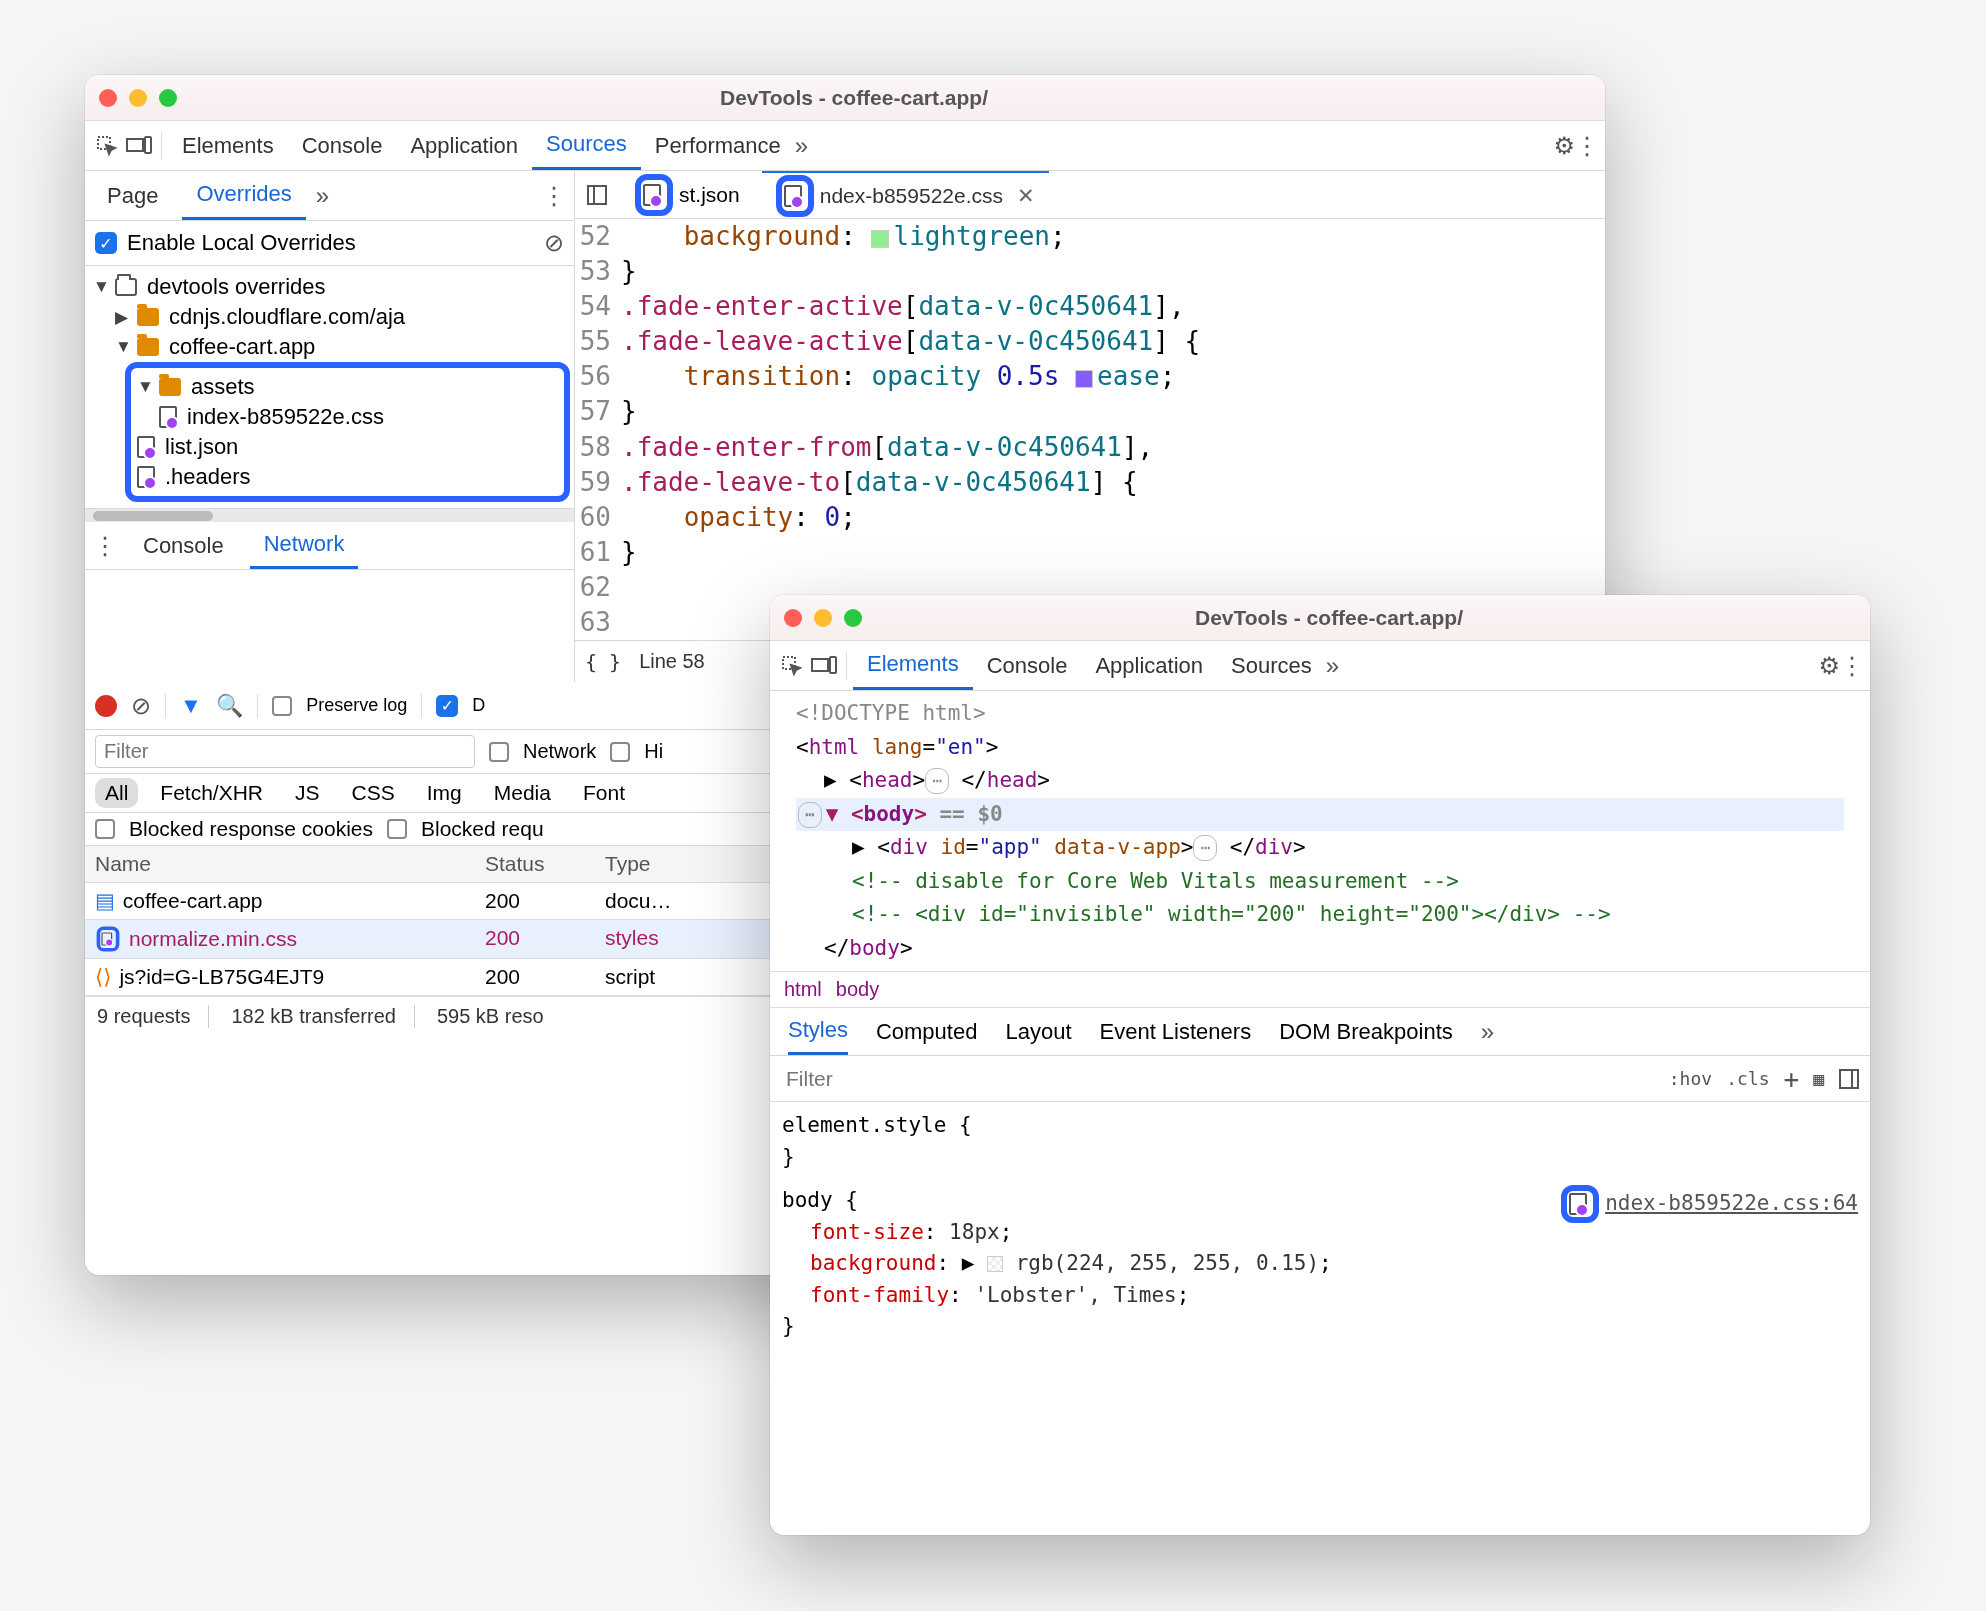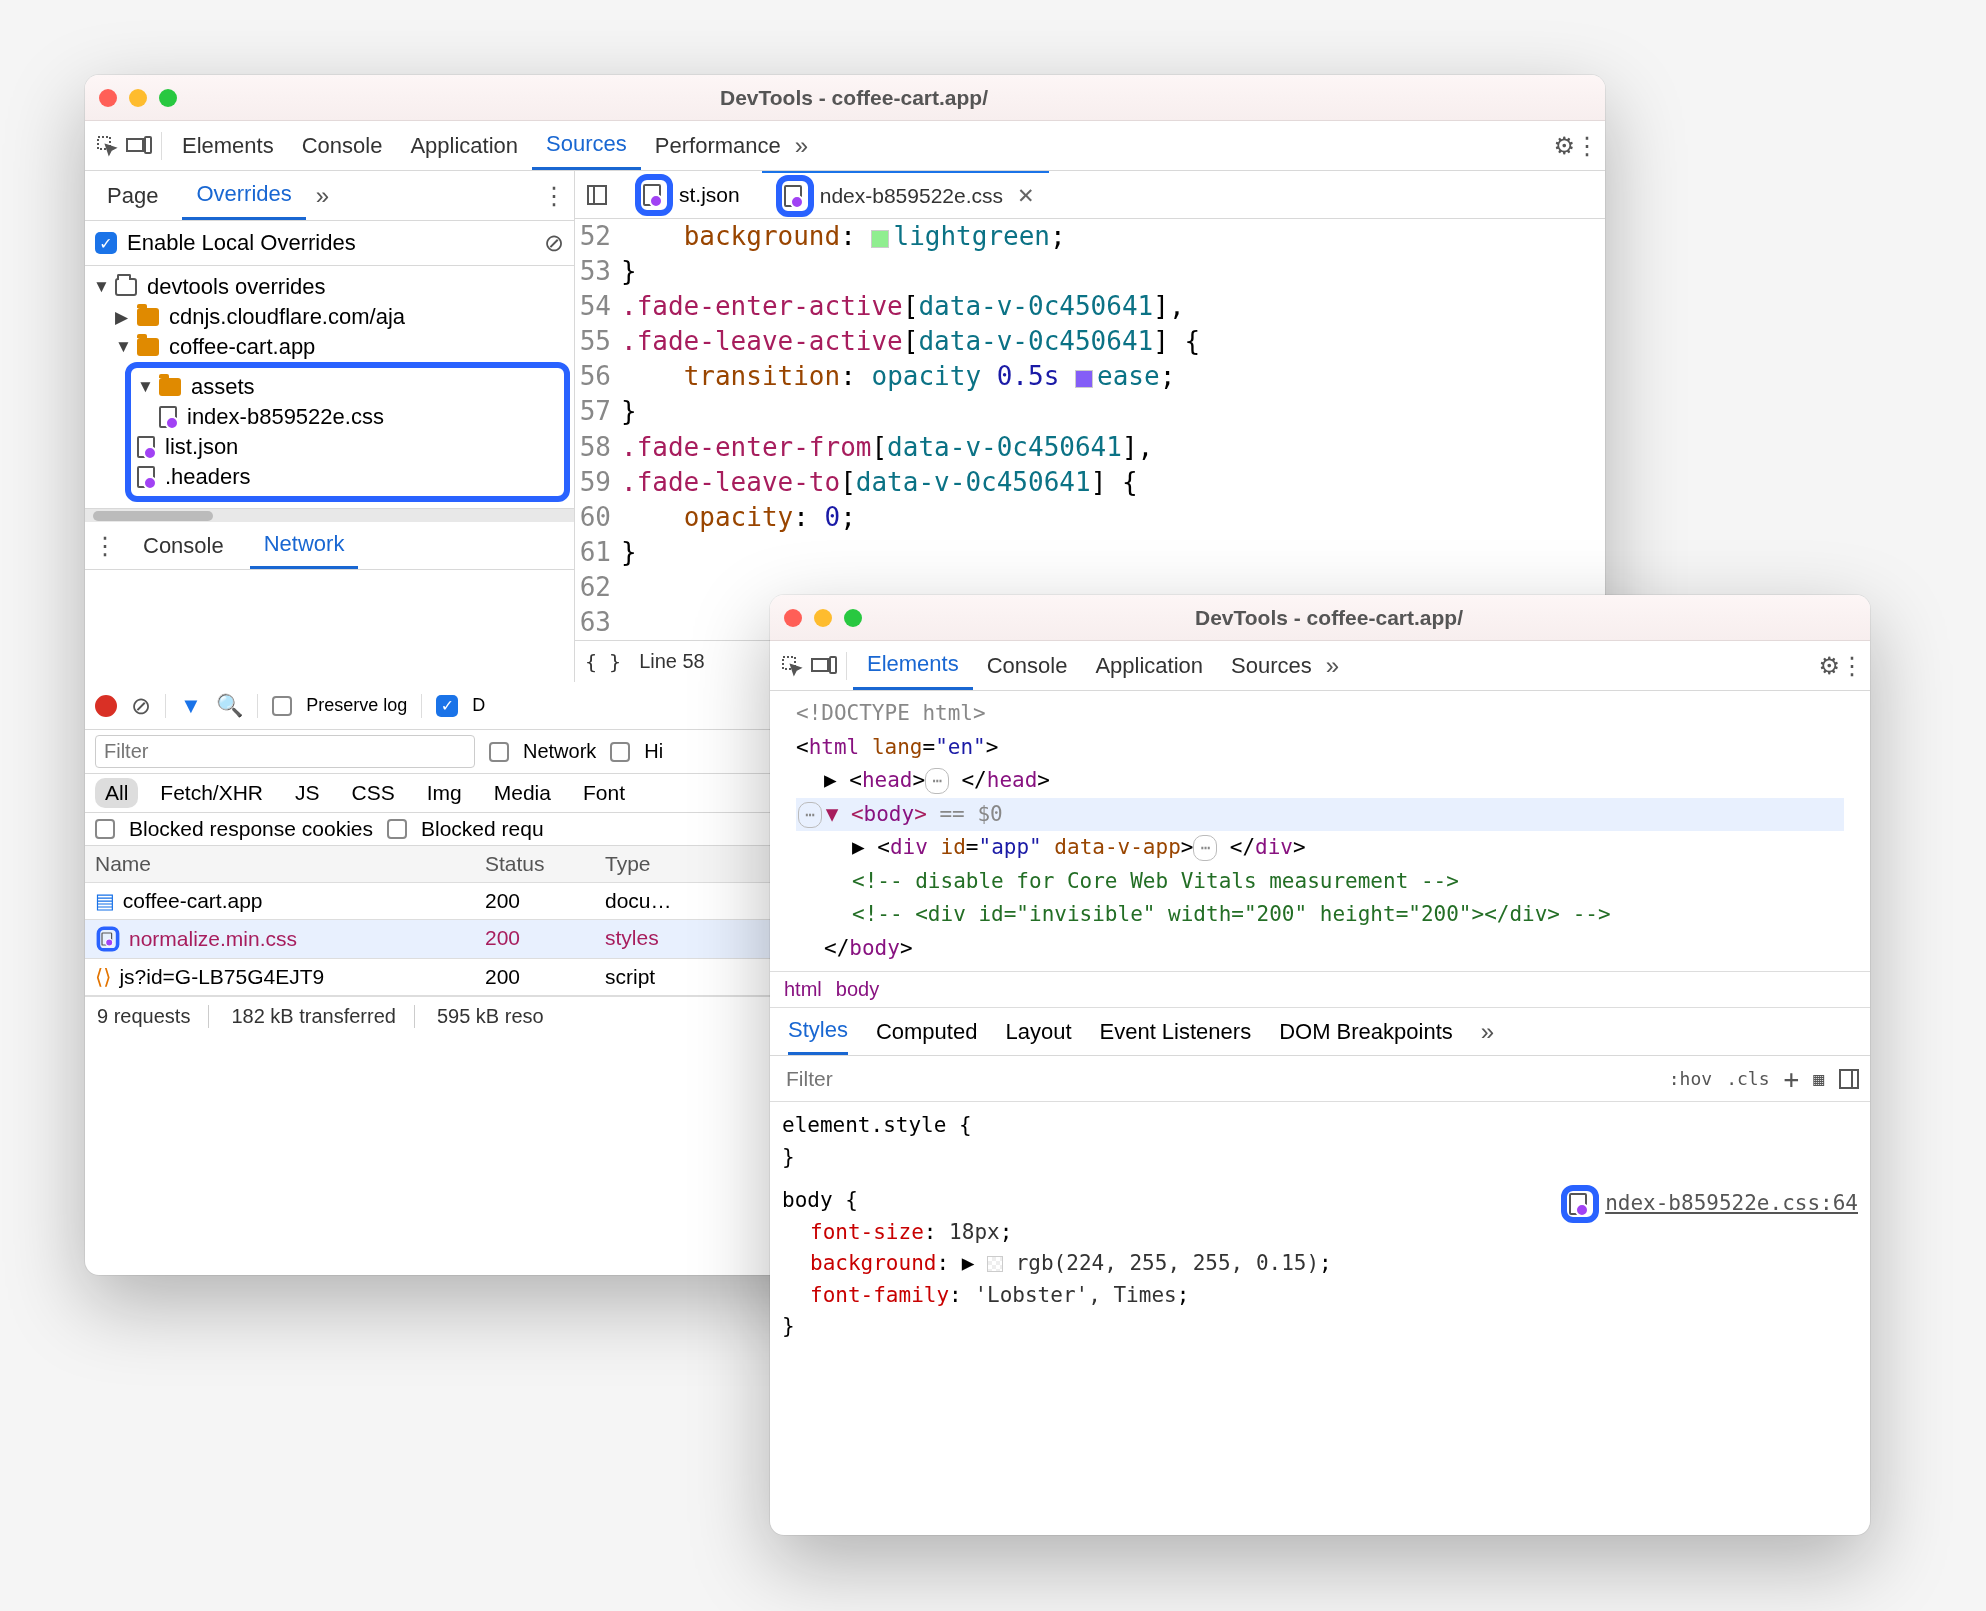--- a/index.html
+++ b/index.html
@@ -62,21 +62,21 @@
 .nhead,.nrow{display:flex;border-bottom:1px solid #ddd;}
 .nhead{background:#f5f5f5;color:#555;}
 .nc{padding:6px 10px;}
 .nc1{flex:0 0 390px;display:flex;align-items:center;gap:8px;} .nc2{flex:0 0 120px;} .nc3{flex:1;}
 .nrow.sel{background:#e8f0fe;}
 .nfoot{display:flex;gap:22px;padding:8px 12px;font-size:20px;color:#333;border-top:1px solid #ddd;}
 .nfoot span{border-right:1px solid #ccc;padding-right:18px;}
 .dom{font-family:Menlo,Monaco,monospace;font-size:21px;padding:6px 26px;line-height:1.5;}
 .dom .t{color:#881280;} .dom .a{color:#994500;} .dom .v{color:#1a1aa6;} .dom .c{color:#236e25;} .dom .g{color:#888;}
 .dom .row{padding:1px 0;}
-.dom .sel{background:#e8f0fe;}
+.dom .sel{background:#e8f0fe;font-weight:bold;}
 .dom .dots{display:inline-block;border:1px solid #bbb;border-radius:10px;padding:0 6px;color:#888;font-size:16px;vertical-align:1px;}
 .crumb{display:flex;gap:14px;padding:6px 14px;border-top:1px solid #ddd;border-bottom:1px solid #ddd;font-size:20px;}
 .crumb span{color:#881280;}
 .stabs{display:flex;align-items:center;height:48px;border-bottom:1px solid #d8d8d8;gap:28px;padding:0 18px;font-size:22px;}
 .sfilter{display:flex;align-items:center;height:46px;border-bottom:1px solid #ddd;padding:0 10px;gap:10px;}
 .sfilter input{flex:1;border:none;font-size:21px;padding:6px;outline:none;}
 .sctrl{display:flex;gap:14px;align-items:center;color:#555;}
 .styles{font-family:Menlo,Monaco,monospace;font-size:21px;padding:8px 12px;line-height:1.5;}
 .srclink{float:right;color:#555;text-decoration:underline;display:flex;align-items:center;gap:6px;}
 .prop{color:#c80000;} .pval{color:#333;}

